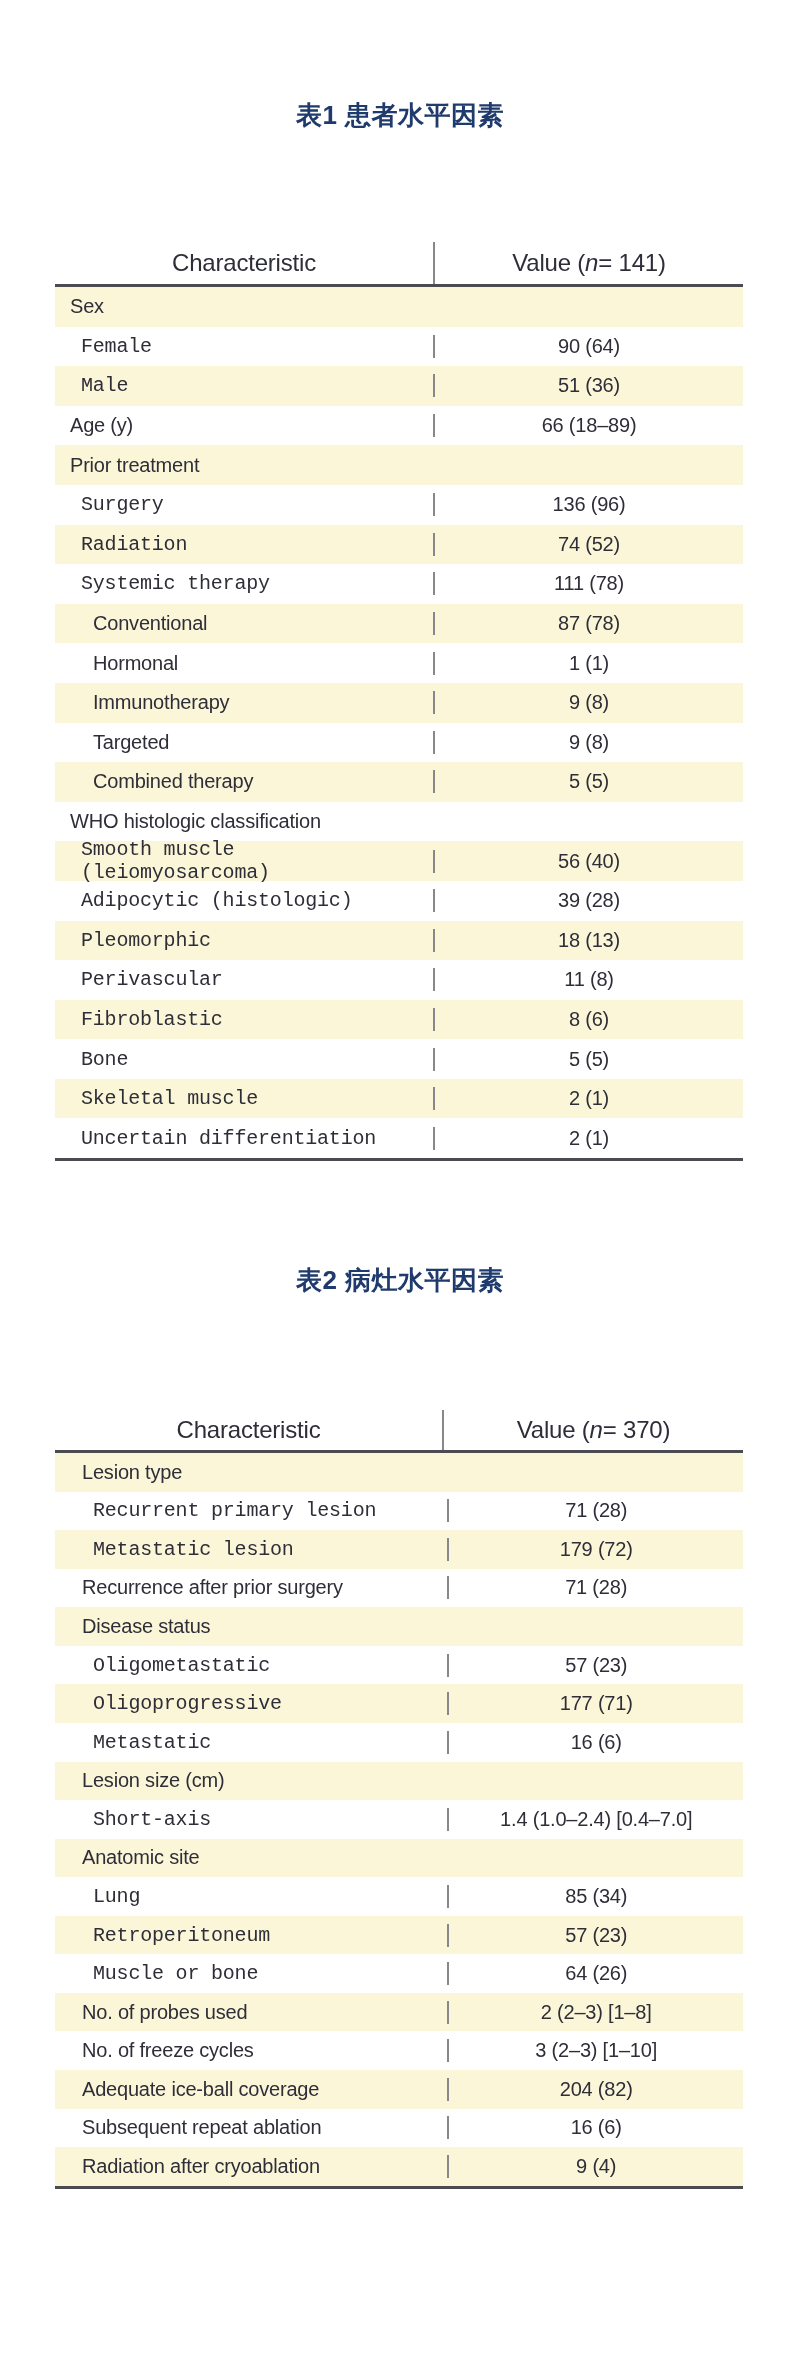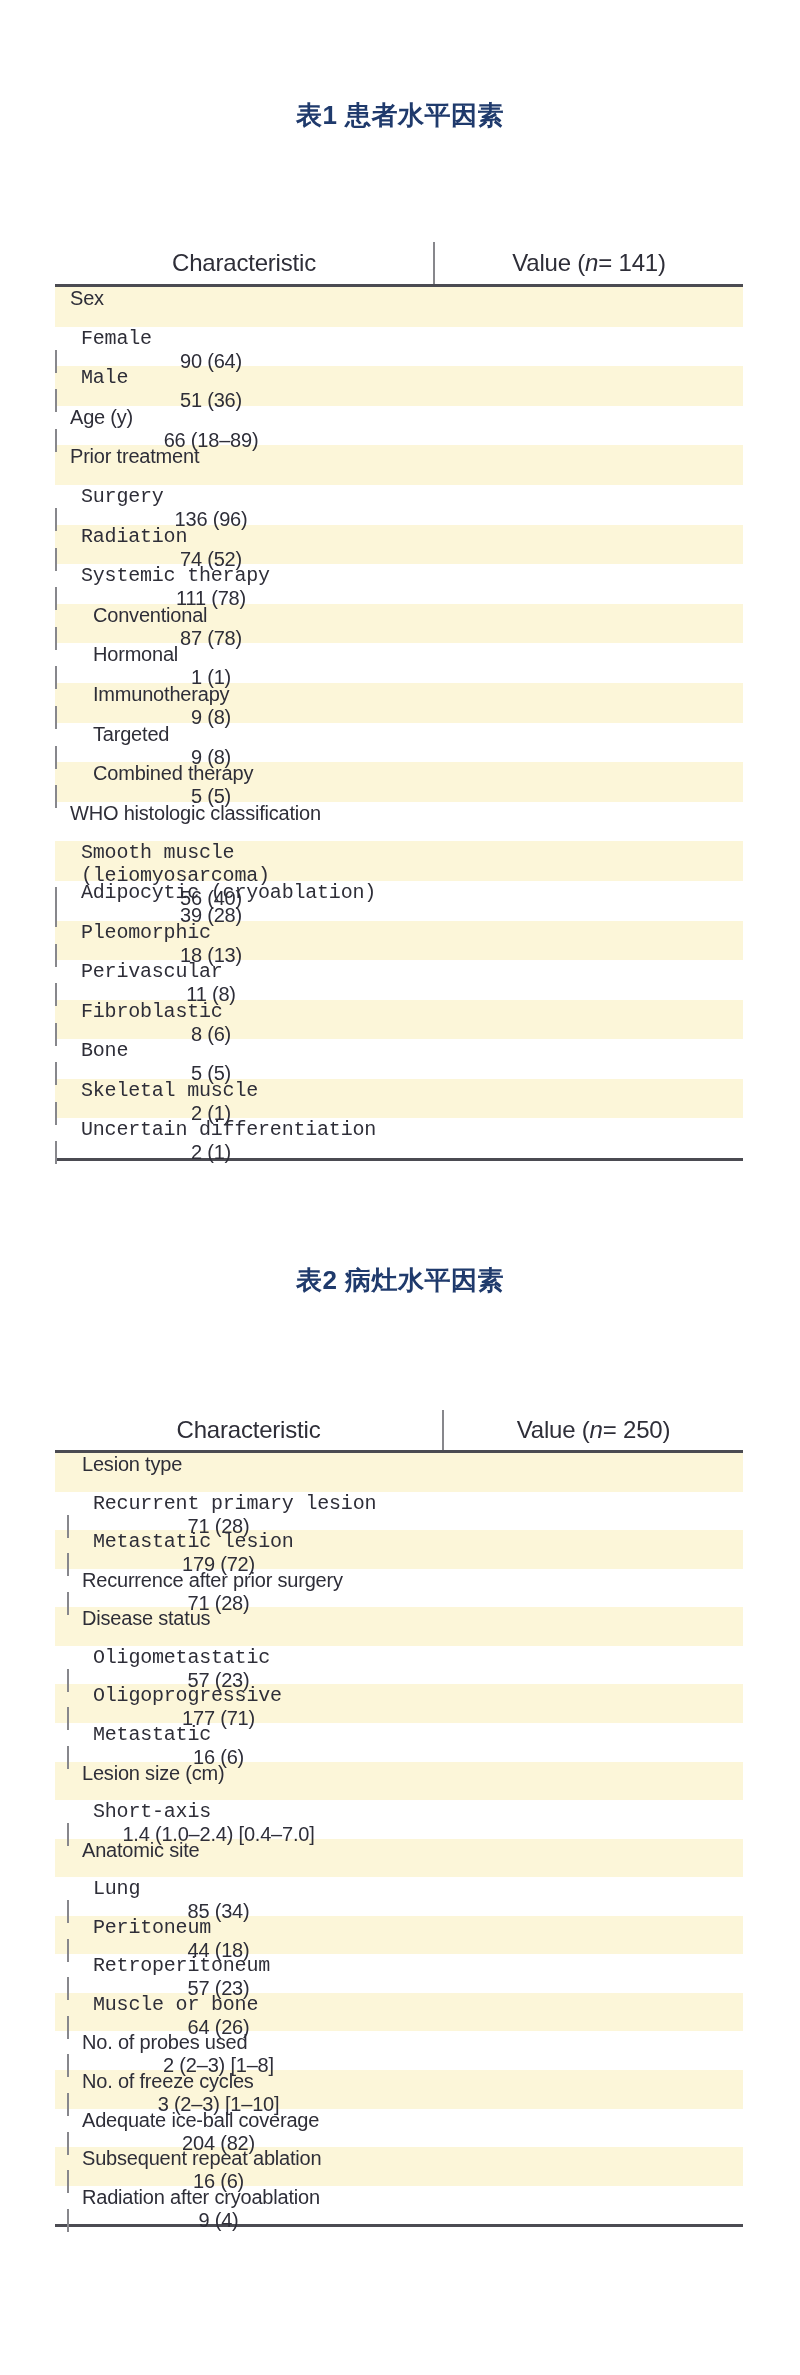--- a/index.html
+++ b/index.html
@@ -32,21 +32,21 @@
   #table-1{top:242px;}
   #table-2{top:1410px;}
   .thead{
     display:flex;align-items:center;
     border-bottom:3px solid var(--rule-dark);
     font-size:24px;
   }
   #table-1 .thead{height:45px;}
   #table-2 .thead{height:43px;}
   .thead .cell{display:flex;align-items:center;justify-content:center;height:100%;}
-  .trow{display:flex;align-items:flex-start;flex-direction:column;}
+  .trow{display:flex;align-items:center;}
   #table-1 .trow{height:39.6px;}
   #table-2 .trow{height:38.57px;padding-left:12px;}
   .tbody .trow:nth-child(odd){background:var(--stripe);}
   .trow .cell{display:flex;align-items:center;}
   .cell.label{justify-content:flex-start;padding-left:15px;}
   .cell.value{justify-content:center;border-left:2px solid var(--divider);text-align:center;}
   .thead .cell.h-value{border-left:2px solid var(--divider);}
   #table-1 .cell.label,#table-1 .cell.h-label{width:378px;}
   #table-1 .cell.value,#table-1 .cell.h-value{width:310px;}
   #table-2 .cell.label,#table-2 .cell.h-label{width:387px;}
@@ -124,21 +124,21 @@
       </div>
       <div class="trow indent-0">
         <div class="cell label">WHO histologic classification</div>
         <div class="cell value"></div>
       </div>
       <div class="trow indent-1">
         <div class="cell label">Smooth muscle (leiomyosarcoma)</div>
         <div class="cell value">56 (40)</div>
       </div>
       <div class="trow indent-1">
-        <div class="cell label">Adipocytic (cryoablation)</div>
+        <div class="cell label">Adipocytic (histologic)</div>
         <div class="cell value">39 (28)</div>
       </div>
       <div class="trow indent-1">
         <div class="cell label">Pleomorphic</div>
         <div class="cell value">18 (13)</div>
       </div>
       <div class="trow indent-1">
         <div class="cell label">Perivascular</div>
         <div class="cell value">11 (8)</div>
       </div>
@@ -162,21 +162,21 @@
 </section>
 
 <div class="table-title" id="title-2">表2 病灶水平因素</div>
 
 <section class="data-table" id="table-2">
   <div class="thead">
     <div class="cell h-label">Characteristic</div>
     <div class="cell h-value">
       <span>Value (</span>
         <i>n</i>
-        <span> = 250)</span>
+        <span> = 370)</span>
     </div>
   </div>
   <div class="tbody">
       <div class="trow indent-0">
         <div class="cell label">Lesion type</div>
         <div class="cell value"></div>
       </div>
       <div class="trow indent-1">
         <div class="cell label">Recurrent primary lesion</div>
         <div class="cell value">71 (28)</div>
@@ -215,24 +215,20 @@
       </div>
       <div class="trow indent-0">
         <div class="cell label">Anatomic site</div>
         <div class="cell value"></div>
       </div>
       <div class="trow indent-1">
         <div class="cell label">Lung</div>
         <div class="cell value">85 (34)</div>
       </div>
       <div class="trow indent-1">
-        <div class="cell label">Peritoneum</div>
-        <div class="cell value">44 (18)</div>
-      </div>
-      <div class="trow indent-1">
         <div class="cell label">Retroperitoneum</div>
         <div class="cell value">57 (23)</div>
       </div>
       <div class="trow indent-1">
         <div class="cell label">Muscle or bone</div>
         <div class="cell value">64 (26)</div>
       </div>
       <div class="trow indent-0">
         <div class="cell label">No. of probes used</div>
         <div class="cell value">2 (2–3) [1–8]</div>

